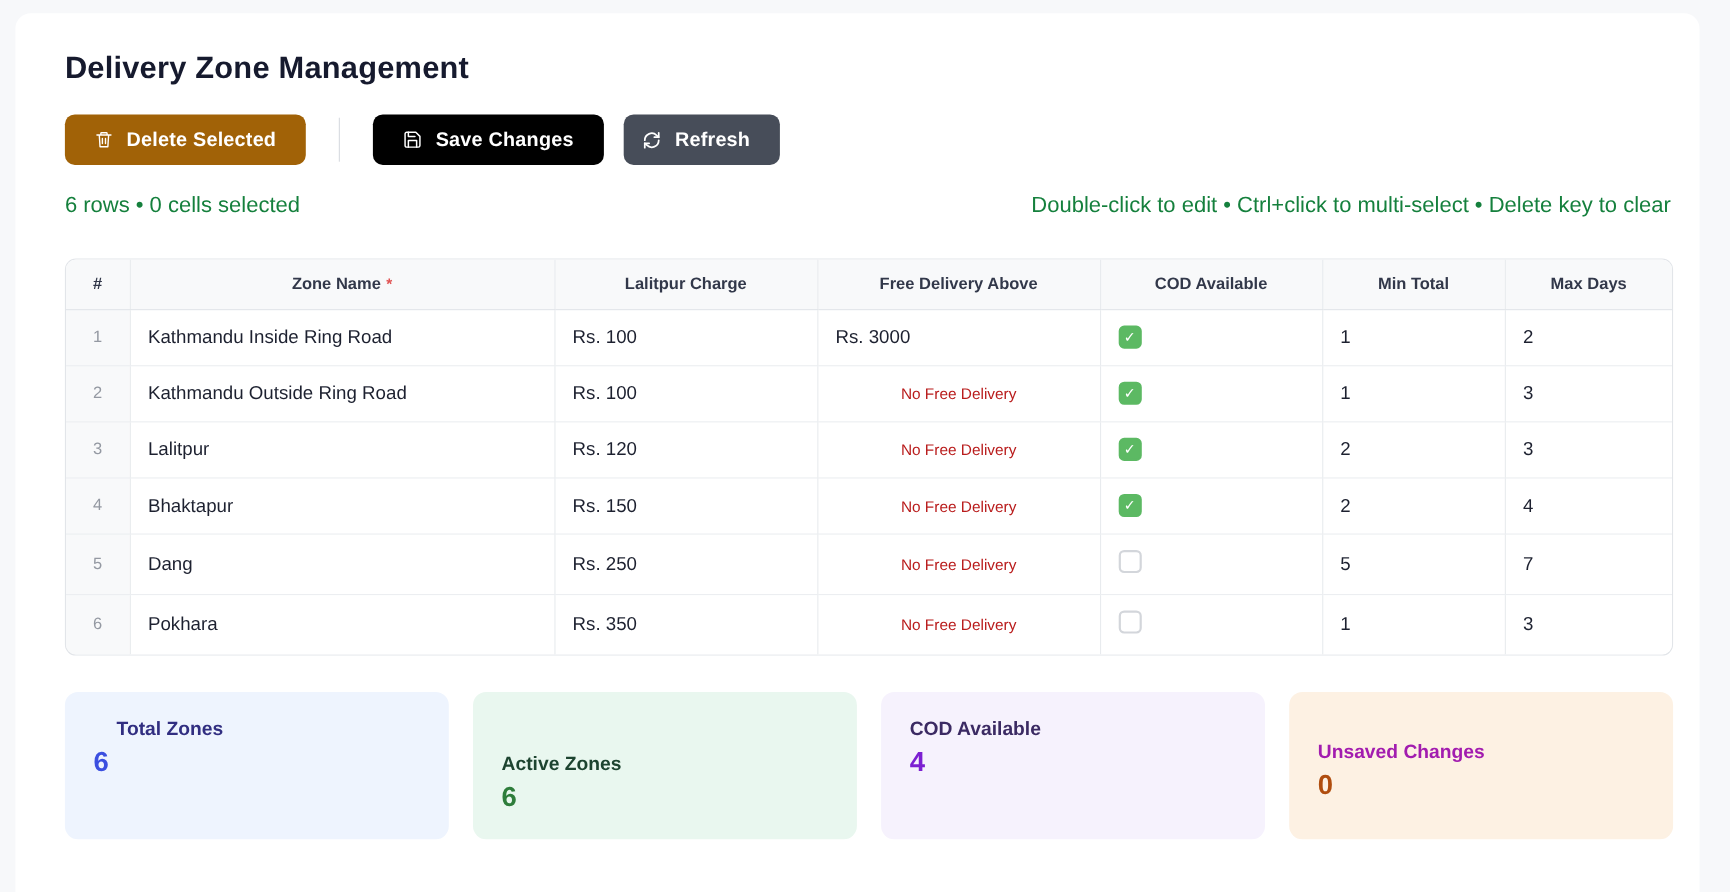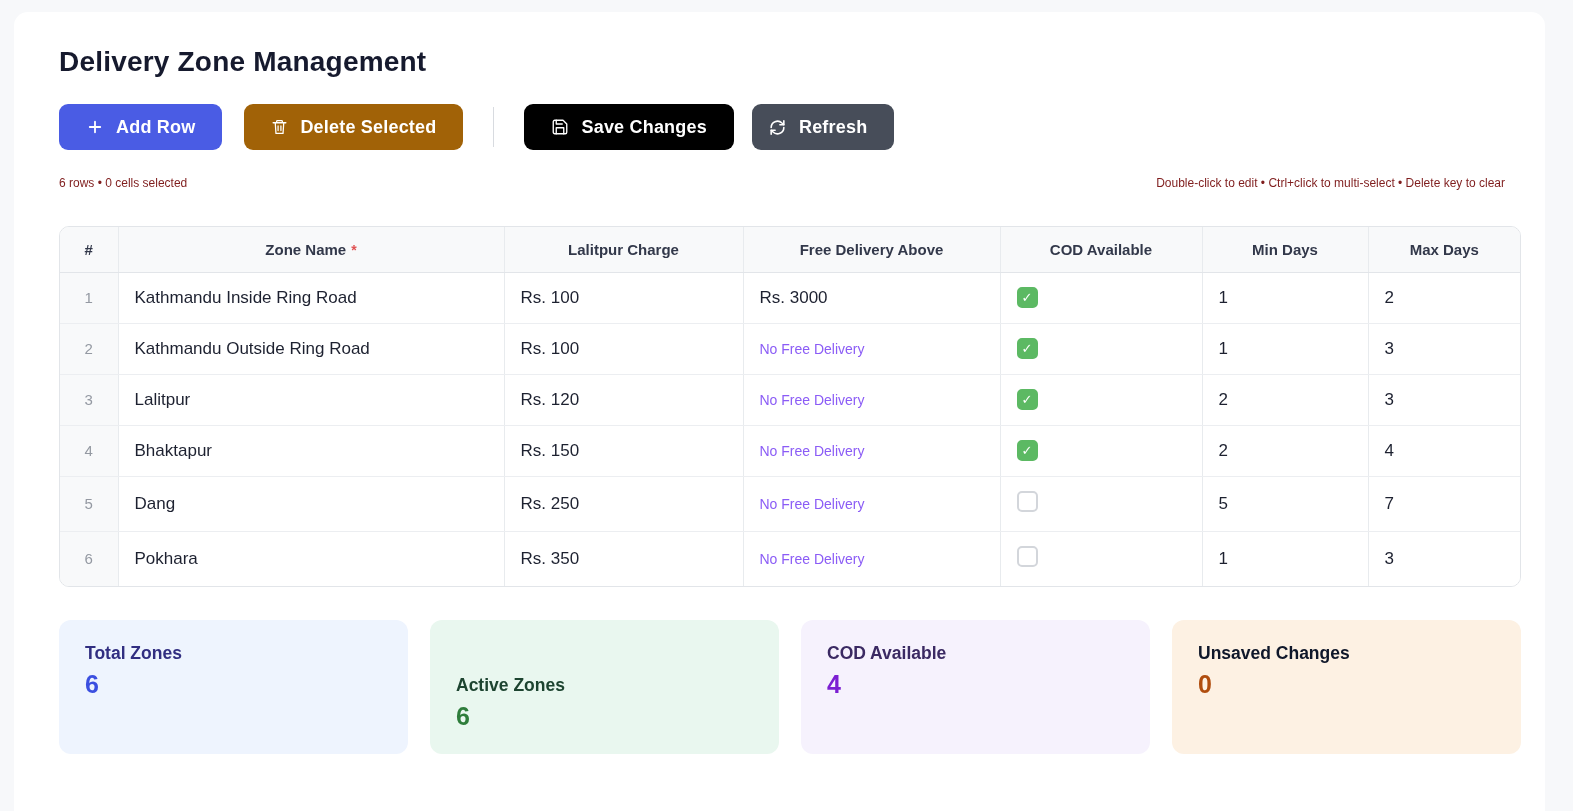--- a/index.html
+++ b/index.html
@@ -52,23 +52,23 @@
   .toolbar-divider {
     width: 1px; height: 40px;
     background: #d8dbe0;
     margin: 0 30px;
   }
   .btn .btn-icon { display: inline-flex; align-items: center; }
   .status-row {
     display: flex;
     justify-content: space-between;
     align-items: center;
-    font-size: 12px;
-    color: #7f1d1d;
-    margin: 0 16px 36px 14px;
+    font-size: 20px;
+    color: #15803d;
+    margin: 0 2px 36px 14px;
   }
   .table-wrap {
     margin-left: 14px;
     border: 1px solid #e2e5e9;
     border-radius: 10px;
     overflow: hidden;
   }
   table { border-collapse: collapse; width: 100%; table-layout: fixed; }
   thead th {
     background: #f8f9fa;
@@ -92,21 +92,21 @@
     background: #ffffff;
   }
   tbody tr:last-child td { border-bottom: none; }
   td.idx {
     background: #f8f9fa;
     color: #9499a2;
     text-align: center;
     font-size: 15px;
     padding: 0;
   }
-  td.no-free { color: #8b5cf6; font-size: 14px; font-weight: 500; }
+  td.no-free { color: #b91c1c; font-size: 14px; font-weight: 500; text-align: center; }
   .req { color: #e05252; margin-left: 5px; font-size: 14px; font-weight: 600; }
   .cb {
     display: inline-flex;
     width: 21px; height: 21px;
     border-radius: 5px;
     border: 2px solid #d3d6db;
     background: #fff;
     align-items: center;
     justify-content: center;
     font-size: 13px;
@@ -129,28 +129,20 @@
   .card-value { font-size: 25px; font-weight: 700; }
 </style>
 </head>
 <body>
 
 <div class="page-card">
 
   <h1 class="page-title">Delivery Zone Management</h1>
 
   <div class="toolbar">
-    <button class="btn btn-add">
-      <span class="btn-icon">
-        <svg width="18" height="18" viewBox="0 0 24 24" fill="none" stroke="currentColor" stroke-width="2.4" stroke-linecap="round">
-            <path d="M12 5v14M5 12h14"></path>
-          </svg>
-      </span>
-      <span>Add Row</span>
-    </button>
     <button class="btn btn-delete">
       <span class="btn-icon">
         <svg width="17" height="18" viewBox="0 0 24 24" fill="none" stroke="currentColor" stroke-width="1.8" stroke-linecap="round" stroke-linejoin="round">
             <path d="M3 6h18M8 6V4a1 1 0 0 1 1-1h6a1 1 0 0 1 1 1v2M6 6l1 15h10l1-15M10 10.5v6.5M14 10.5v6.5"></path>
           </svg>
       </span>
       <span>Delete Selected</span>
     </button>
     <div class="toolbar-divider"></div>
     <button class="btn btn-save">
@@ -191,21 +183,21 @@
           <col style="width:166px">
           <col>
       </colgroup>
       <thead>
         <tr>
           <th>#</th>
           <th><span>Zone Name</span><span class="req">*</span></th>
           <th>Lalitpur Charge</th>
           <th>Free Delivery Above</th>
           <th>COD Available</th>
-          <th>Min Days</th>
+          <th>Min Total</th>
           <th>Max Days</th>
         </tr>
       </thead>
       <tbody>
           <tr class="data-row">
     <td class="idx">1</td>
     <td>Kathmandu Inside Ring Road</td>
     <td>Rs. 100</td>
     <td>Rs. 3000</td>
     <td><span class="cb checked">✓</span></td>
@@ -256,30 +248,30 @@
     <td><span class="cb"></span></td>
     <td>1</td>
     <td>3</td>
   </tr>
         </tbody>
     </table>
   </div>
 
   <div class="cards">
       <div class="card" style="background: rgb(238, 244, 254);">
-    <div class="card-label" style="color: rgb(49, 46, 129);">Total Zones</div>
+    <div class="card-label" style="color: rgb(49, 46, 129); margin-left: 21px;">Total Zones</div>
     <div class="card-value" style="color: rgb(59, 79, 224);">6</div>
   </div>
       <div class="card" style="background: rgb(233, 247, 239);">
     <div class="card-label" style="color: rgb(29, 68, 48); margin-top: 32px;">Active Zones</div>
     <div class="card-value" style="color: rgb(46, 125, 59);">6</div>
   </div>
       <div class="card" style="background: rgb(246, 242, 253);">
     <div class="card-label" style="color: rgb(59, 42, 99);">COD Available</div>
     <div class="card-value" style="color: rgb(124, 31, 210);">4</div>
   </div>
       <div class="card" style="background: rgb(253, 241, 227);">
-    <div class="card-label" style="color: #0f172a;">Unsaved Changes</div>
+    <div class="card-label" style="color: #a21caf; margin-top: 21px;">Unsaved Changes</div>
     <div class="card-value" style="color: rgb(176, 77, 14);">0</div>
   </div>
     </div>
 
 </div>
 
 </body></html>

